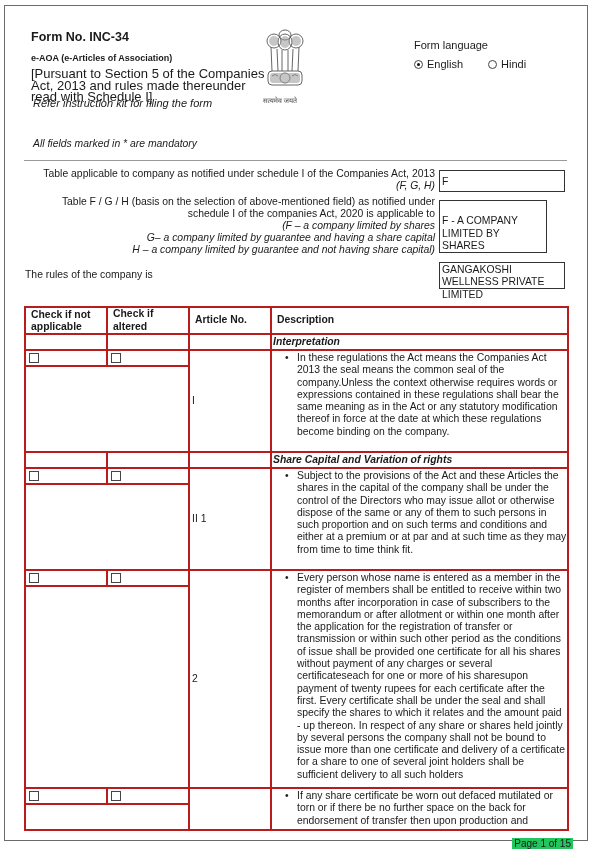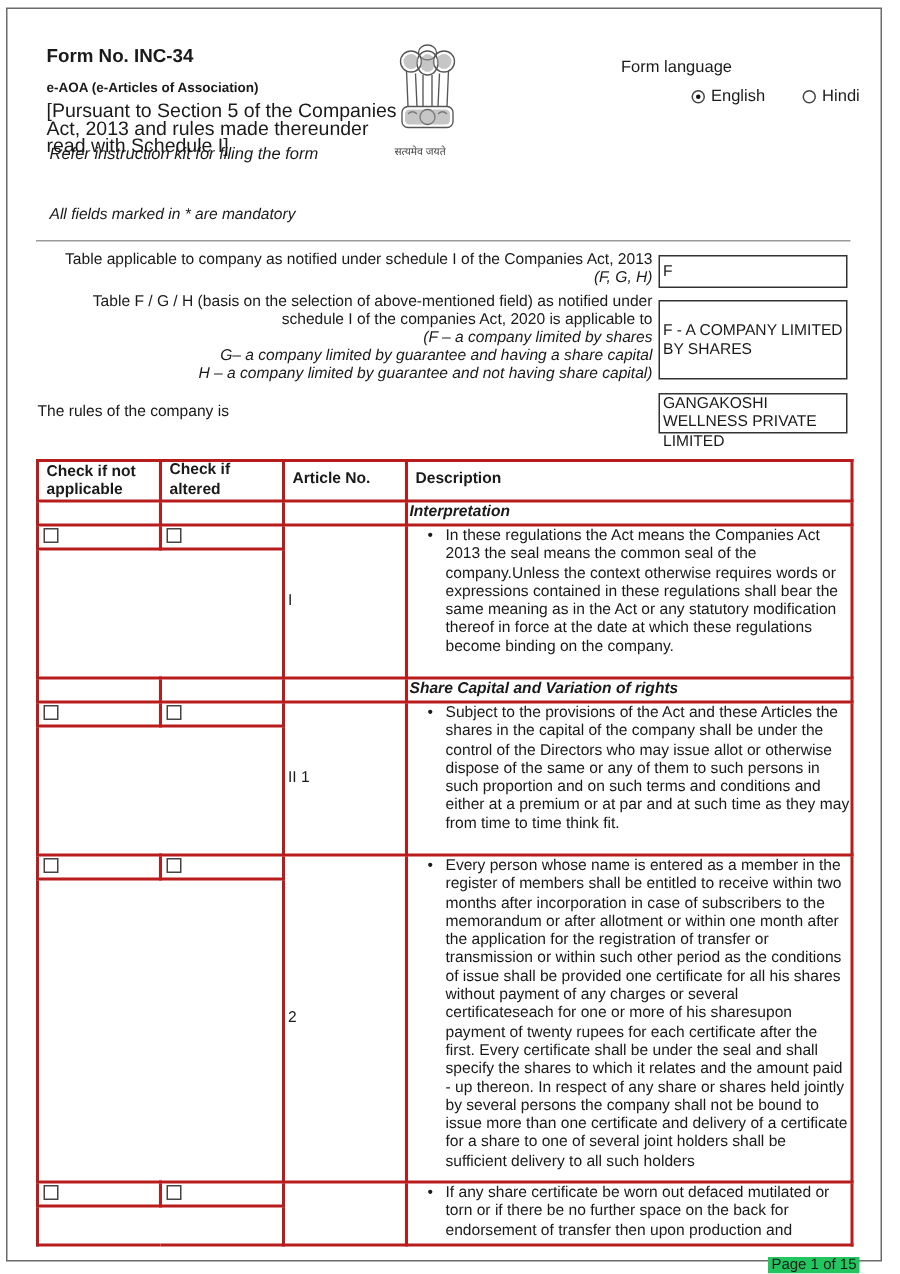--- a/index.html
+++ b/index.html
@@ -8,37 +8,37 @@
   .page { position:absolute; left:4px; top:5px; width:584px; height:836px;
           border:1px solid #6b6b6b; border-bottom:1px solid #6b6b6b; box-sizing:border-box; }
   .abs { position:absolute; }
   .form-no { left:31px; top:30px; font-size:12.5px; font-weight:bold; }
   .eaoa { left:31px; top:53px; font-size:9px; font-weight:bold; }
   .pursuant { left:31px; top:68px; width:240px; font-size:13px; line-height:11.6px; }
   .refer { left:33px; top:97px; font-size:11px; font-style:italic; }
   .mandatory { left:33px; top:138px; font-size:10.4px; font-style:italic; }
   .emblem { left:262px; top:27px; width:46px; height:78px; }
   .lang-label { left:414px; top:39px; font-size:11px; }
-  .radio-group { left:414px; top:58px; font-size:11px; display:flex; align-items:center;margin-left:47px; }
+  .radio-group { left:414px; top:58px; font-size:11px; display:flex; align-items:center; }
   .radio { display:inline-flex; align-items:center; cursor:pointer; }
   .radio .dot { width:9px; height:9px; border:1px solid #444; border-radius:50%;
                 display:inline-block; margin-right:4px; position:relative; box-sizing:border-box; }
   .radio .dot.on::after { content:""; position:absolute; left:2px; top:2px; width:3px; height:3px;
                 border-radius:50%; background:#111; }
   .radio + .radio { margin-left:25px; }
   .hr { left:24px; top:160px; width:543px; height:0; border-top:1.5px solid #9a9a9a; }
   .q { font-size:10.4px; line-height:12px;text-align:right; }
   .q1 { left:25px; top:168px; width:410px; }
   .q2 { left:25px; top:196px; width:410px; }
   .q3 { left:25px; top:269px; }
   .q .it { font-style:italic; }
   .q .indent { padding-left:11px; font-style:italic; }
   .box { border:1px solid #333; font-size:10.4px; line-height:12.5px; padding:0 2px; box-sizing:border-box; }
   .box1 { left:439px; top:170px; width:126px; height:22px; padding-top:5px; }
-  .box2 { left:439px; top:200px; width:126px; height:53px; padding-top:14px; }
+  .box2 { left:439px; top:200px; width:108px; height:53px; padding-top:14px; }
   .box3 { left:439px; top:262px; width:126px; height:27px; padding-top:1px; line-height:12.4px; }
 
   table.aoa { position:absolute; left:24px; top:306px; border-collapse:collapse;
               font-size:10.4px; line-height:12.3px; table-layout:fixed; }
   table.aoa td, table.aoa th { border:2px solid #b91c1c; padding:0; vertical-align:top; }
   table.aoa th { text-align:left; font-weight:bold; height:25px; vertical-align:middle; padding-left:5px; }
   table.aoa th.h1 { line-height:11.5px; }
   .section { font-style:italic; font-weight:bold; padding-left:1px !important; height:14px; vertical-align:middle !important; }
   .cb-cell { height:14px; padding-left:3px !important; vertical-align:middle !important; }
   .cb { display:inline-block; width:10px; height:10px; border:1px solid #444; box-sizing:border-box; vertical-align:middle; cursor:pointer; }

